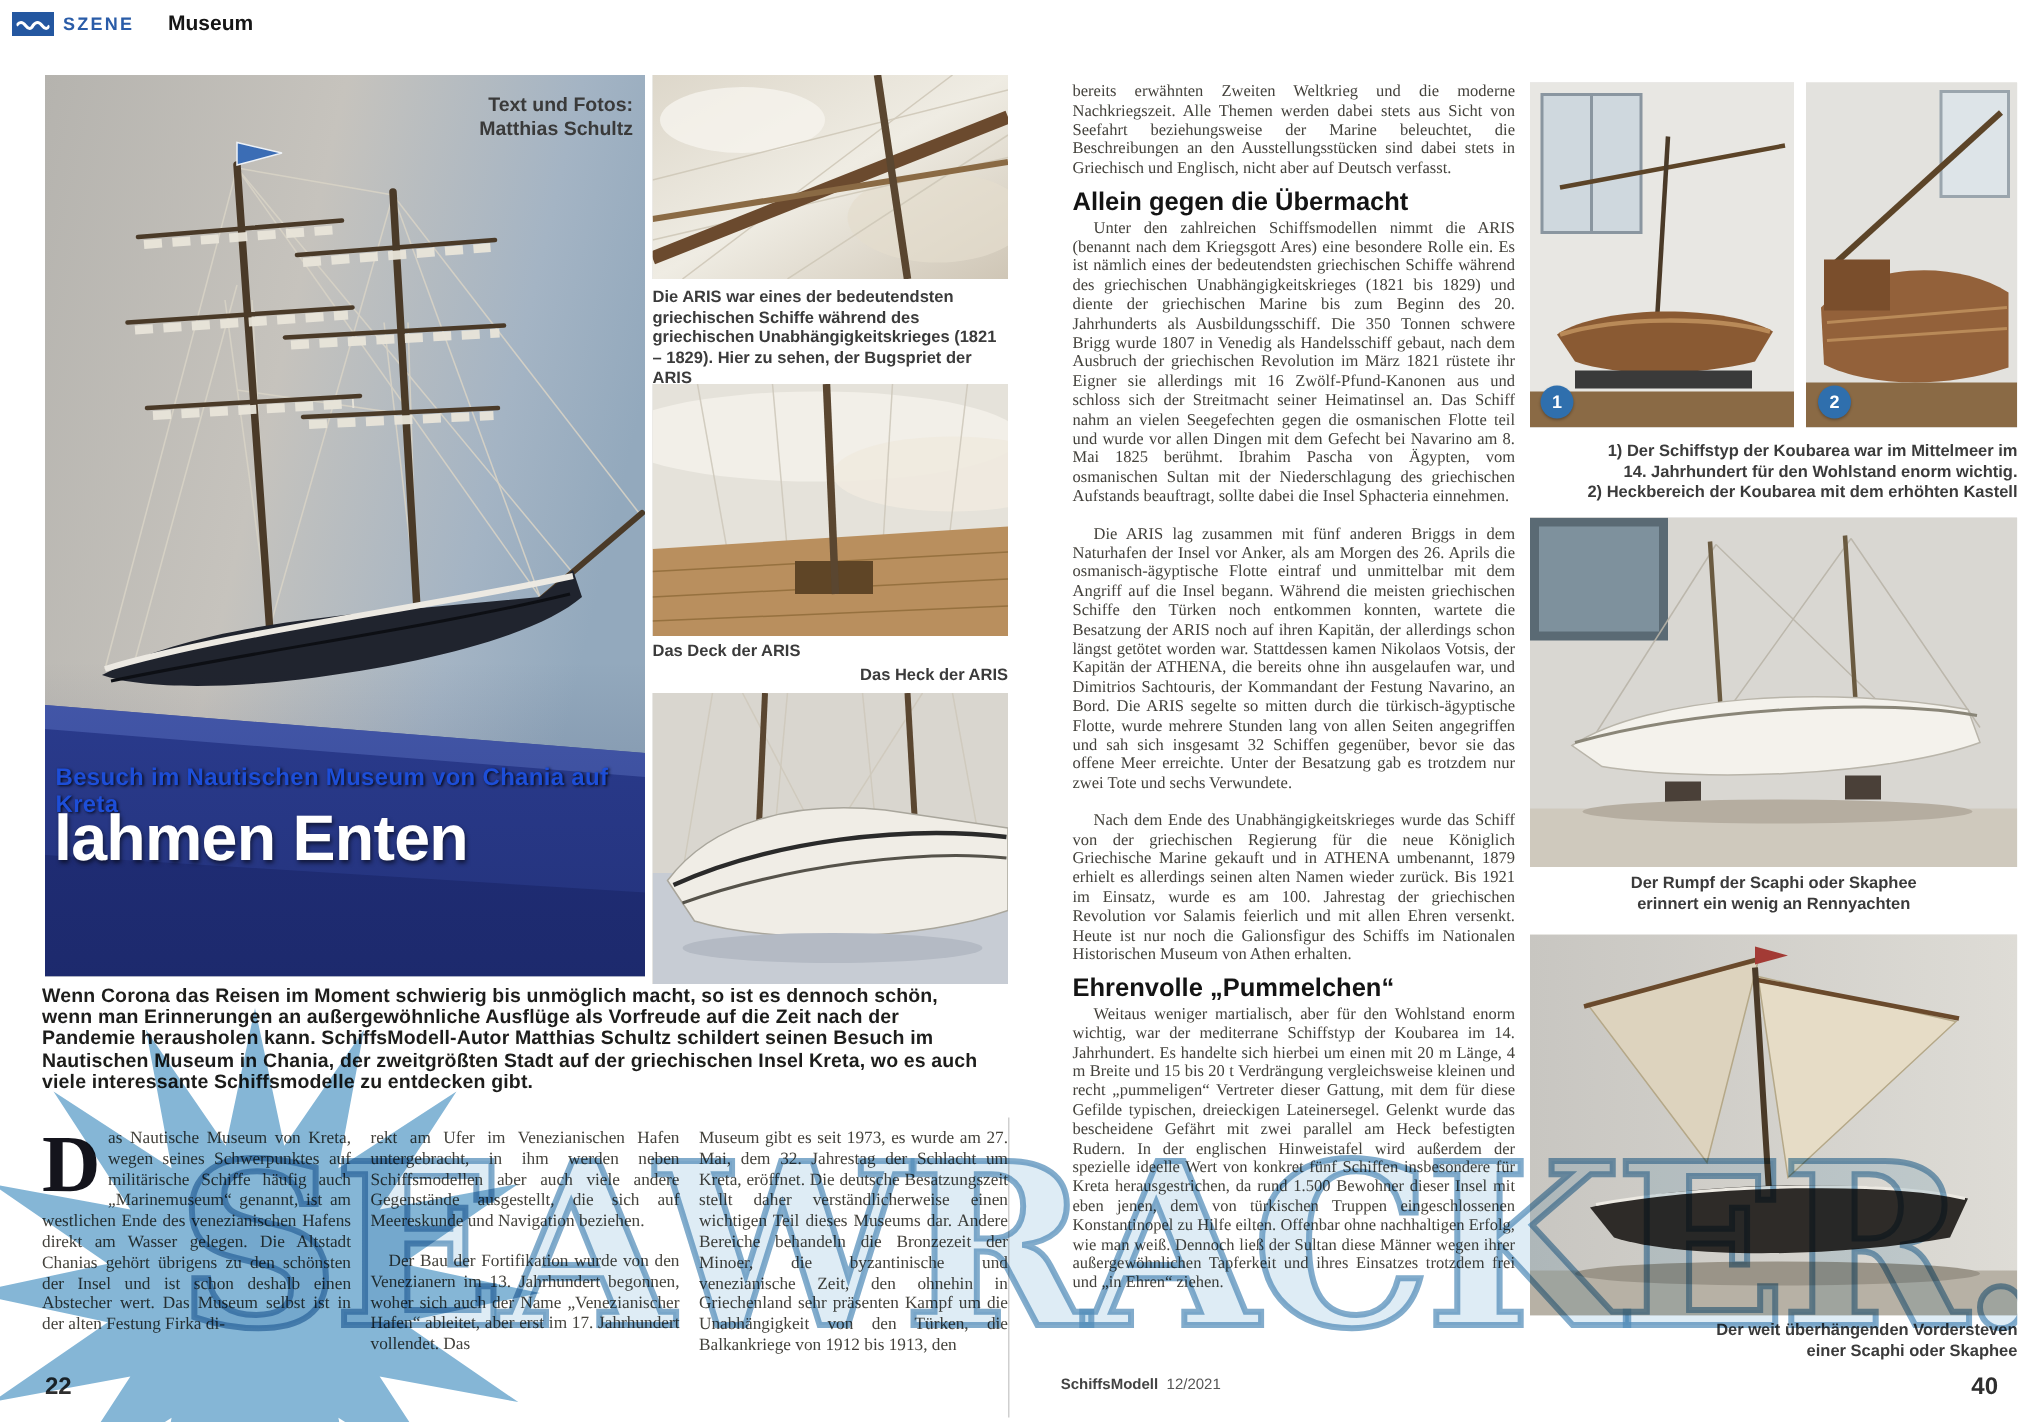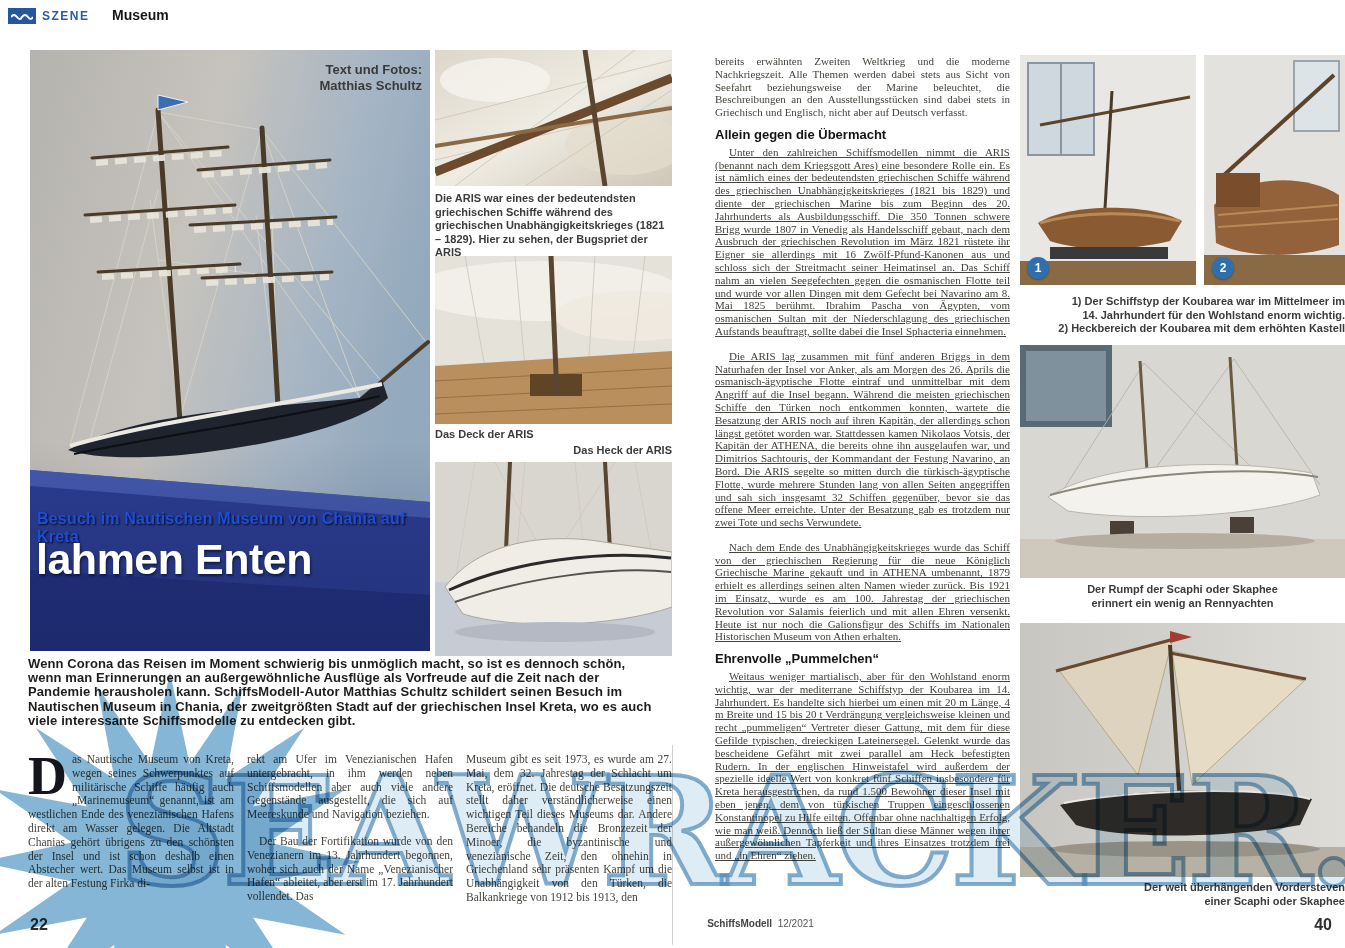--- a/index.html
+++ b/index.html
@@ -48,23 +48,23 @@
   .pagenum { position:absolute; top:916px; font-size:16px; font-weight:bold; color:#2e2e2e; }
   .pn-left { left:30px; }
   .pn-right { left:1280px; width:52px; text-align:right; }
 
   .gutter { position:absolute; left:672px; top:745px; width:1px; height:200px; background:#cfcfcf; }
 
   
   .rp-text { position:absolute; left:715px; top:55px; width:295px; font-family:"Liberation Serif", serif;
              font-size:11px; line-height:12.8px; color:#44423c; text-align:justify; }
   .rp-text p { margin:0; }
-  .rp-text p.ind { text-indent:14px;text-decoration:underline; }
+  .rp-text p.ind { text-indent:14px; }
   .rp-text p.gap { margin-top:12px; }
-  .rp-head { font-family:"Liberation Sans", sans-serif; font-size:13px; font-weight:bold; color:#141414;
+  .rp-head { font-family:"Liberation Sans", sans-serif; font-size:17px; font-weight:bold; color:#141414;
              margin:10px 0 4px 0; text-align:left; }
   .footer { position:absolute; left:698px; top:918px; width:125px; text-align:center; font-size:10px;
             color:#555; }
   .footer b { color:#444; }
 
   .rp-photos { position:absolute; left:1020px; top:55px; width:325px; height:860px; }
   .badge { position:absolute; width:22px; height:22px; border-radius:50%; background:#2f6fad;
            color:#fff; font-size:12px; font-weight:bold; display:flex; align-items:center;
            justify-content:center; box-shadow:0 1px 2px rgba(0,0,0,0.3); }
   .rcap { position:absolute; right:0; width:325px; text-align:right; white-space:pre-line; }

